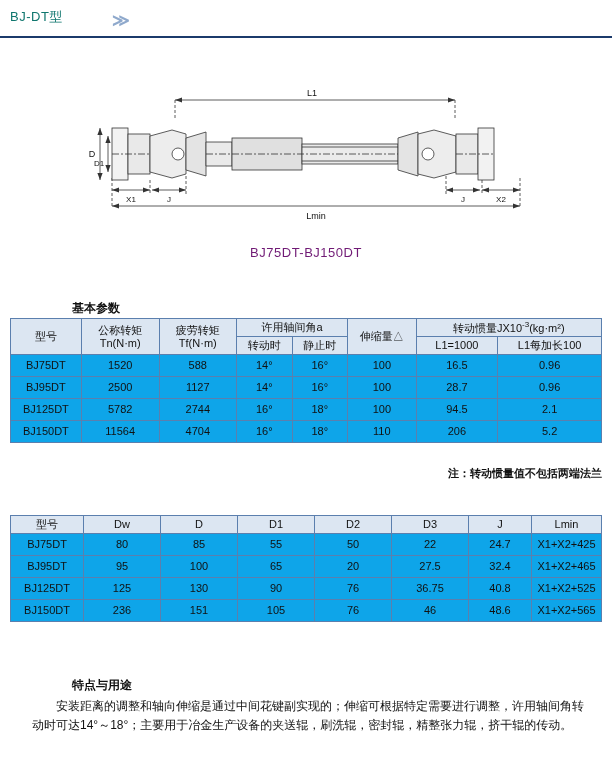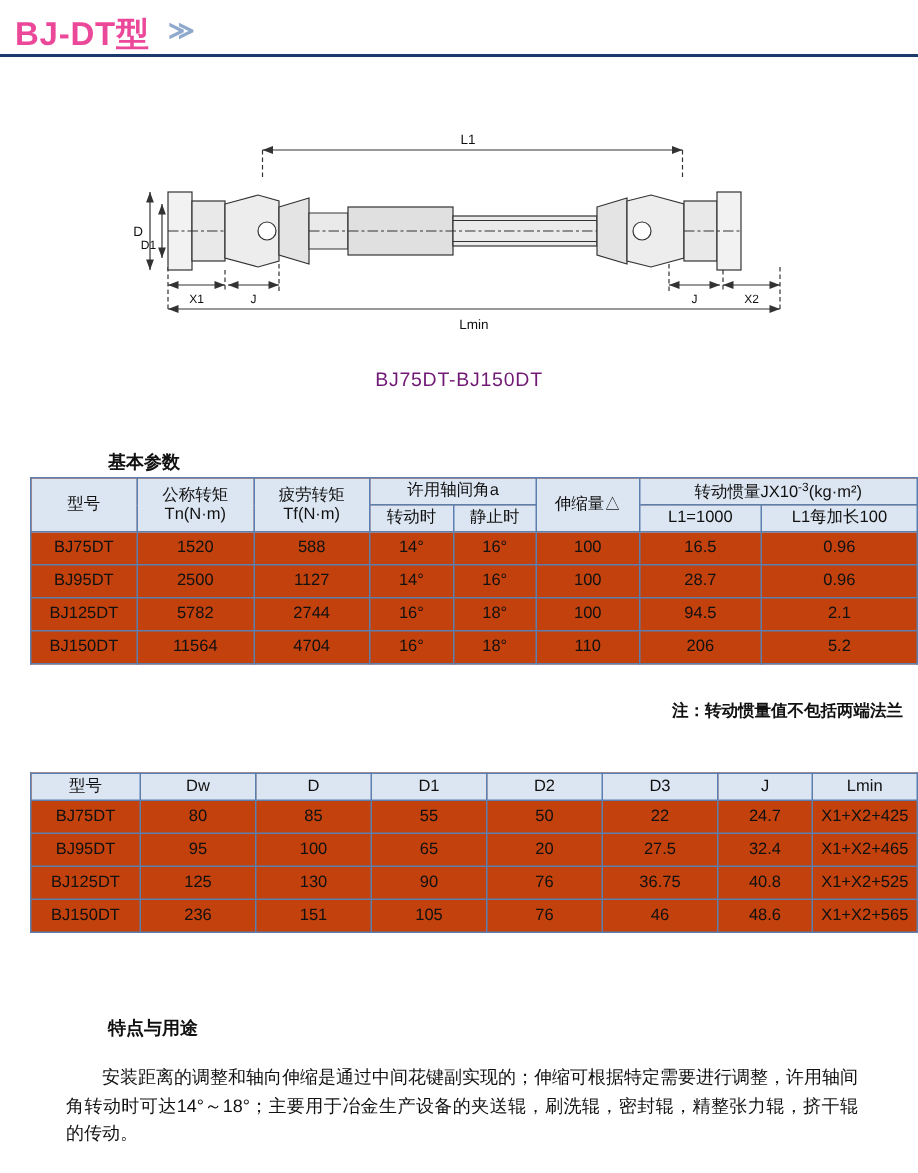--- a/index.html
+++ b/index.html
@@ -25,23 +25,23 @@
     position: absolute;
     left: 0;
     top: 0;
     width: 612px;
     height: 44px;
   }
   .header-title {
     position: absolute;
     left: 10px;
     top: 8px;
-    font-size: 22px;
-    font-weight: bold;
-    color: #ec4899;
+    font-size: 13px;
+    font-weight: normal;
+    color: #0f766e;
     letter-spacing: 0.5px;
   }
   .header-arrows {
     position: absolute;
     left: 112px;
     top: 10px;
     font-size: 17px;
     font-weight: bold;
     color: #8fa9cc;
     letter-spacing: -2px;
@@ -83,22 +83,21 @@
   #sec1 { left: 32px; top: 300px; }
   #sec2 { left: 32px; top: 497px; }
   #sec3 { left: 32px; top: 677px; }
 
   
   table.spec {
     position: absolute;
     border-collapse: collapse;
     font-size: 11px;
     color: #111;
-    background: #c2410c;
-    margin-left: 10px;
+    background: #0ea5e9;
   }
   table.spec td, table.spec th {
     border: 1px solid #5b7fae;
     text-align: center;
     vertical-align: middle;
     padding: 0;
     font-weight: normal;
     line-height: 1.15;
   }
   table.spec thead th {
@@ -130,21 +129,21 @@
   .footer-text {
     position: absolute;
     left: 32px;
     top: 697px;
     width: 552px;
     font-size: 12px;
     line-height: 1.55;
     color: #111;
     text-align: justify;
   }
-  .footer-text p { margin: 12px; text-indent: 24px; }
+  .footer-text p { margin: 0; text-indent: 24px; }
 </style>
 </head>
 <body>
 
 <div class="page">
 
   <div class="header">
     <div class="header-title">BJ-DT型</div>
     <div class="header-arrows">≫</div>
     <div class="header-rule"></div>

